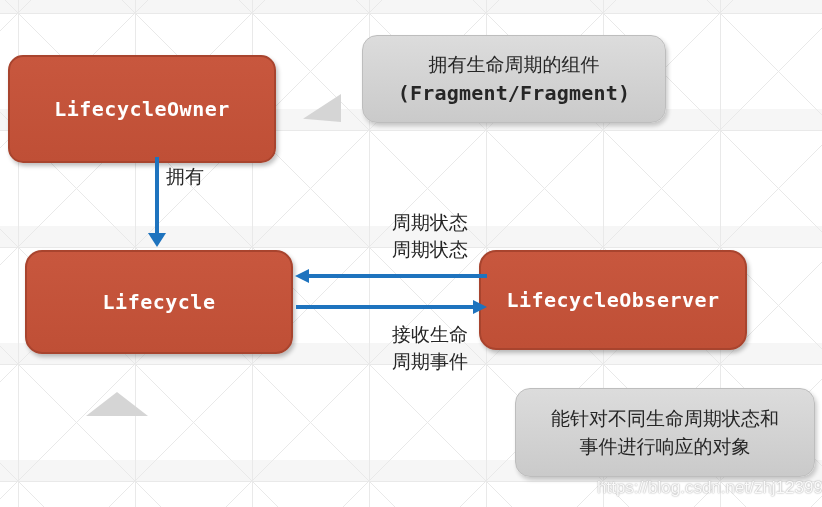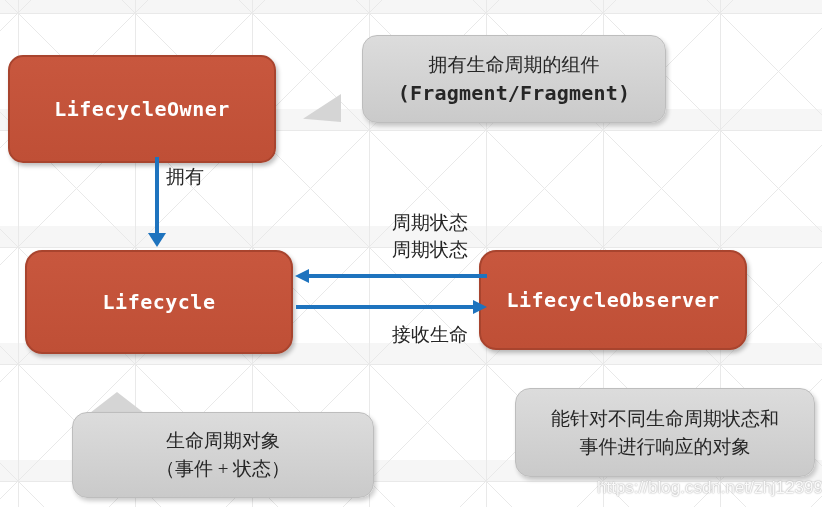--- a/index.html
+++ b/index.html
@@ -130,33 +130,30 @@
   <div class="query-head"></div>
   <div class="edge-label query-label">
     <div>周期状态</div>
     <div>周期状态</div>
   </div>
 
   <div class="arrow-line receive-line"></div>
   <div class="receive-head"></div>
   <div class="edge-label receive-label">
     <div>接收生命</div>
+    <div>周期事件</div>
   </div>
 
   <div class="tail tail-owner"></div>
   <div class="callout callout-owner">
     <div>拥有生命周期的组件</div>
     <div class="code-line">(Fragment/Fragment)</div>
   </div>
 
   <div class="tail tail-lifecycle"></div>
-  <div class="callout callout-lifecycle">
-    <div>生命周期对象</div>
-    <div>（事件 + 状态）</div>
-  </div>
 
   <div class="tail tail-observer"></div>
   <div class="callout callout-observer">
     <div>能针对不同生命周期状态和</div>
     <div>事件进行响应的对象</div>
   </div>
 
   <div class="watermark">https://blog.csdn.net/zhj12399</div>
 
 </div>

